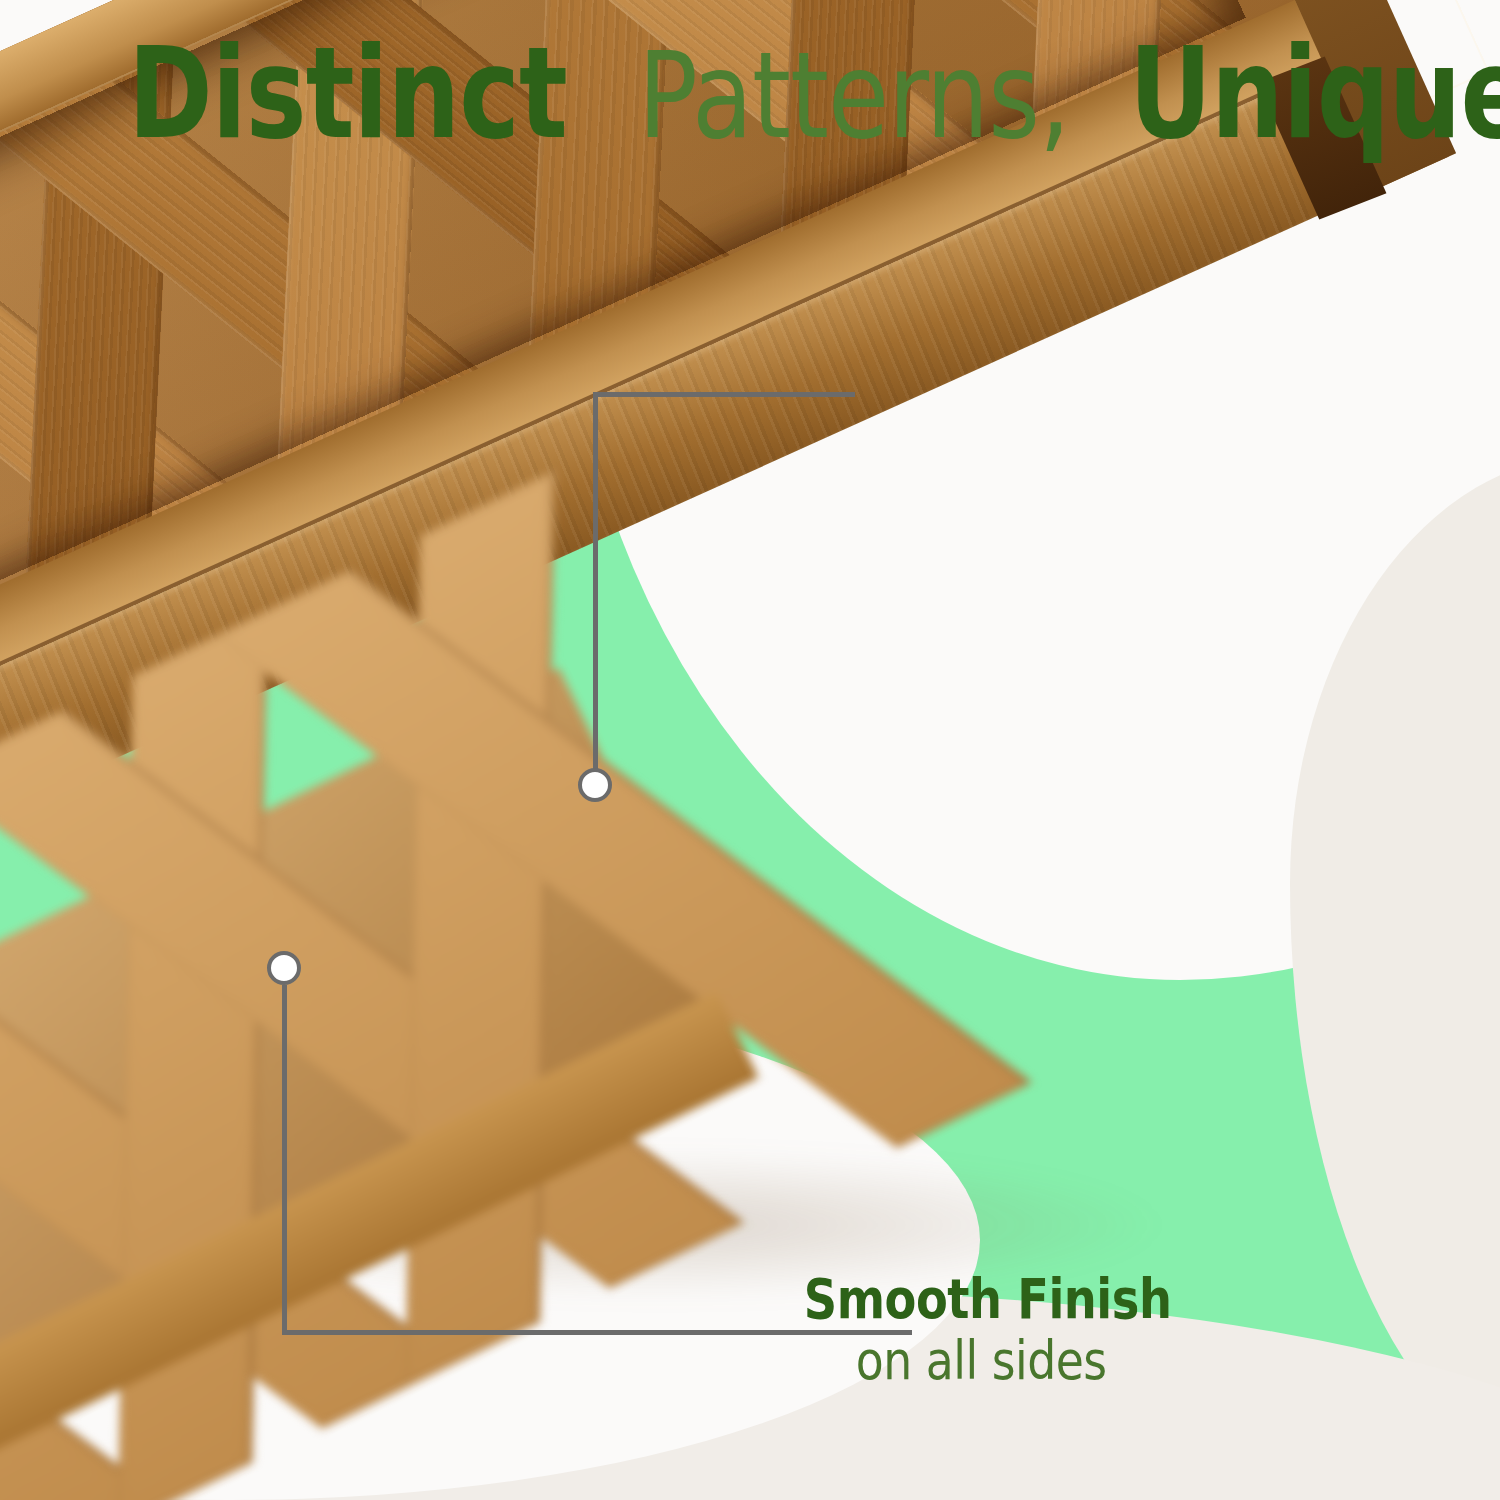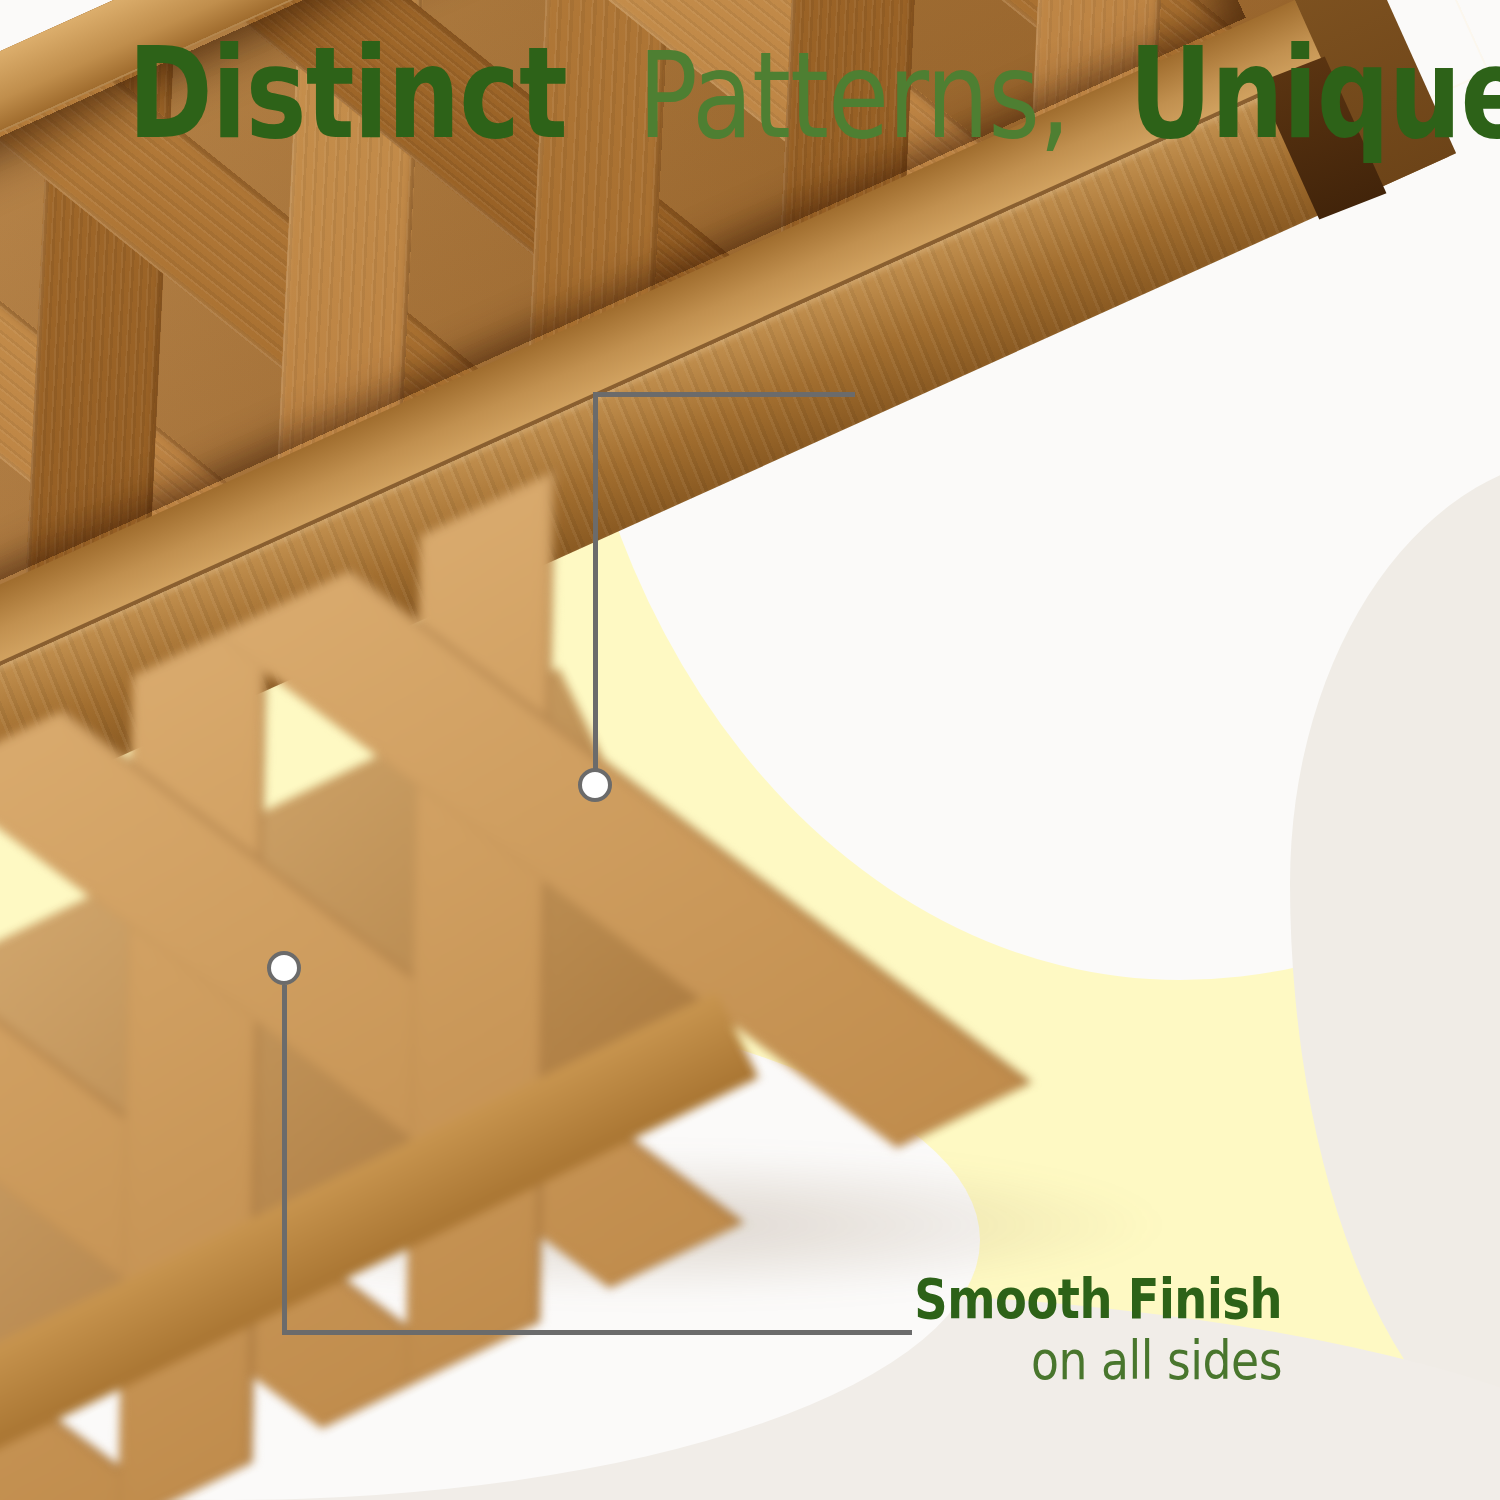--- a/index.html
+++ b/index.html
@@ -1,21 +1,21 @@
 <!DOCTYPE html>
 <html><head>
 <meta charset="utf-8">
 <style>
   html,body{margin:0;padding:0;}
   body{
     width:1500px;height:1500px;overflow:hidden;
     font-family:"Liberation Sans",sans-serif;
     background:#f2efe9;
   }
-  #stage{position:relative;width:1500px;height:1500px;overflow:hidden;background:#fef9c3;text-decoration:underline;}
+  #stage{position:relative;width:1500px;height:1500px;overflow:hidden;background:#86efac;text-decoration:underline;}
 
   
   .blob{position:absolute;pointer-events:none;}
   #blob-white-top{
     left:-260px;top:-640px;width:1460px;height:1080px;
     background:#fbfaf9;border-radius:50%;
   }
   #blob-white-right{
     left:560px;top:-520px;width:1240px;height:1500px;
     background:#fbfaf9;border-radius:46% 54% 50% 50%/48% 52% 48% 52%;
@@ -185,21 +185,21 @@
     font-family:"DejaVu Sans Condensed","Liberation Sans Narrow","Liberation Sans",sans-serif;
     font-weight:bold;font-size:56px;color:#2d6218;letter-spacing:-.5px;
     line-height:62px;transform:scaleX(.92);transform-origin:left top;
   }
   .cl-sub{
     font-family:"DejaVu Sans Condensed","Liberation Sans Narrow","Liberation Sans",sans-serif;
     font-weight:normal;font-size:54px;color:#49762d;letter-spacing:-.5px;
     line-height:62px;transform:scaleX(.94);transform-origin:left top;
   }
   #cl2 .cl-title,#cl2 .cl-sub{transform-origin:right top;}
-  #cl2{text-align:right;}
+  #cl2{text-align:center;}
 </style>
 </head>
 <body>
 
 <div id="stage">
 
   <div class="blob" id="blob-white-top"></div>
   <div class="blob" id="blob-white-right"></div>
   <div class="blob" id="blob-cream-right"></div>
   <div class="blob" id="blob-cream-bottom"></div>

